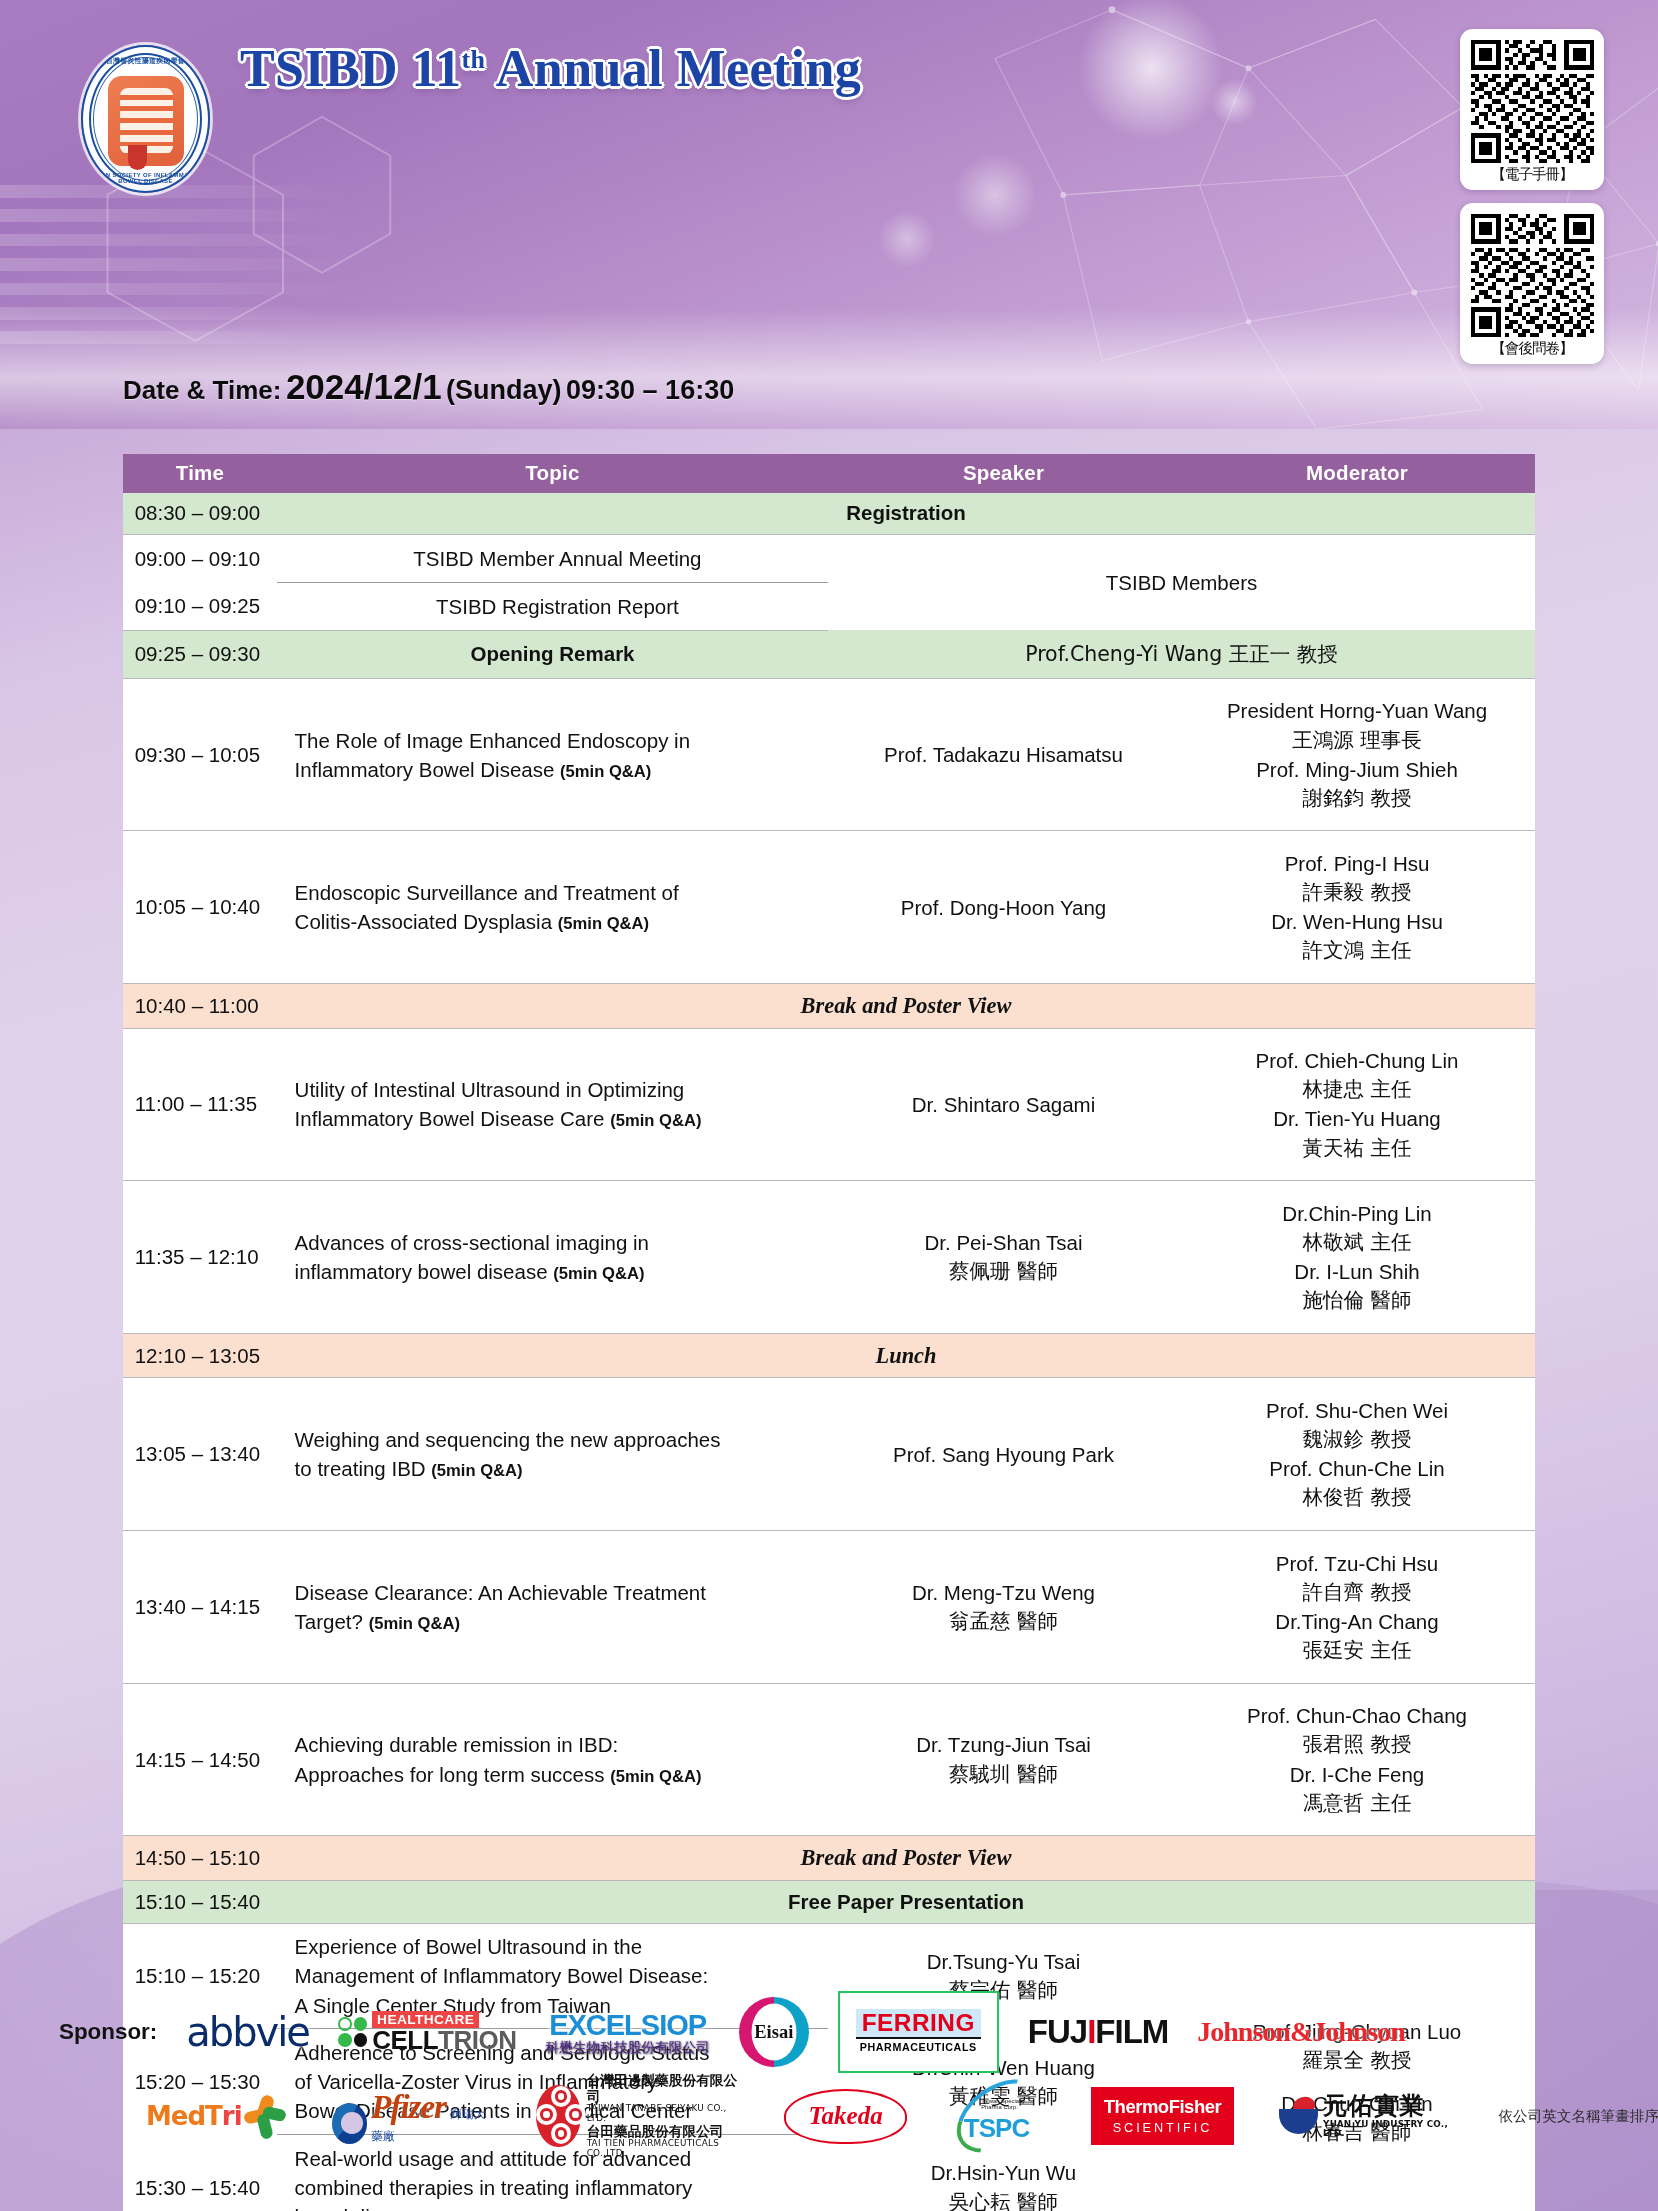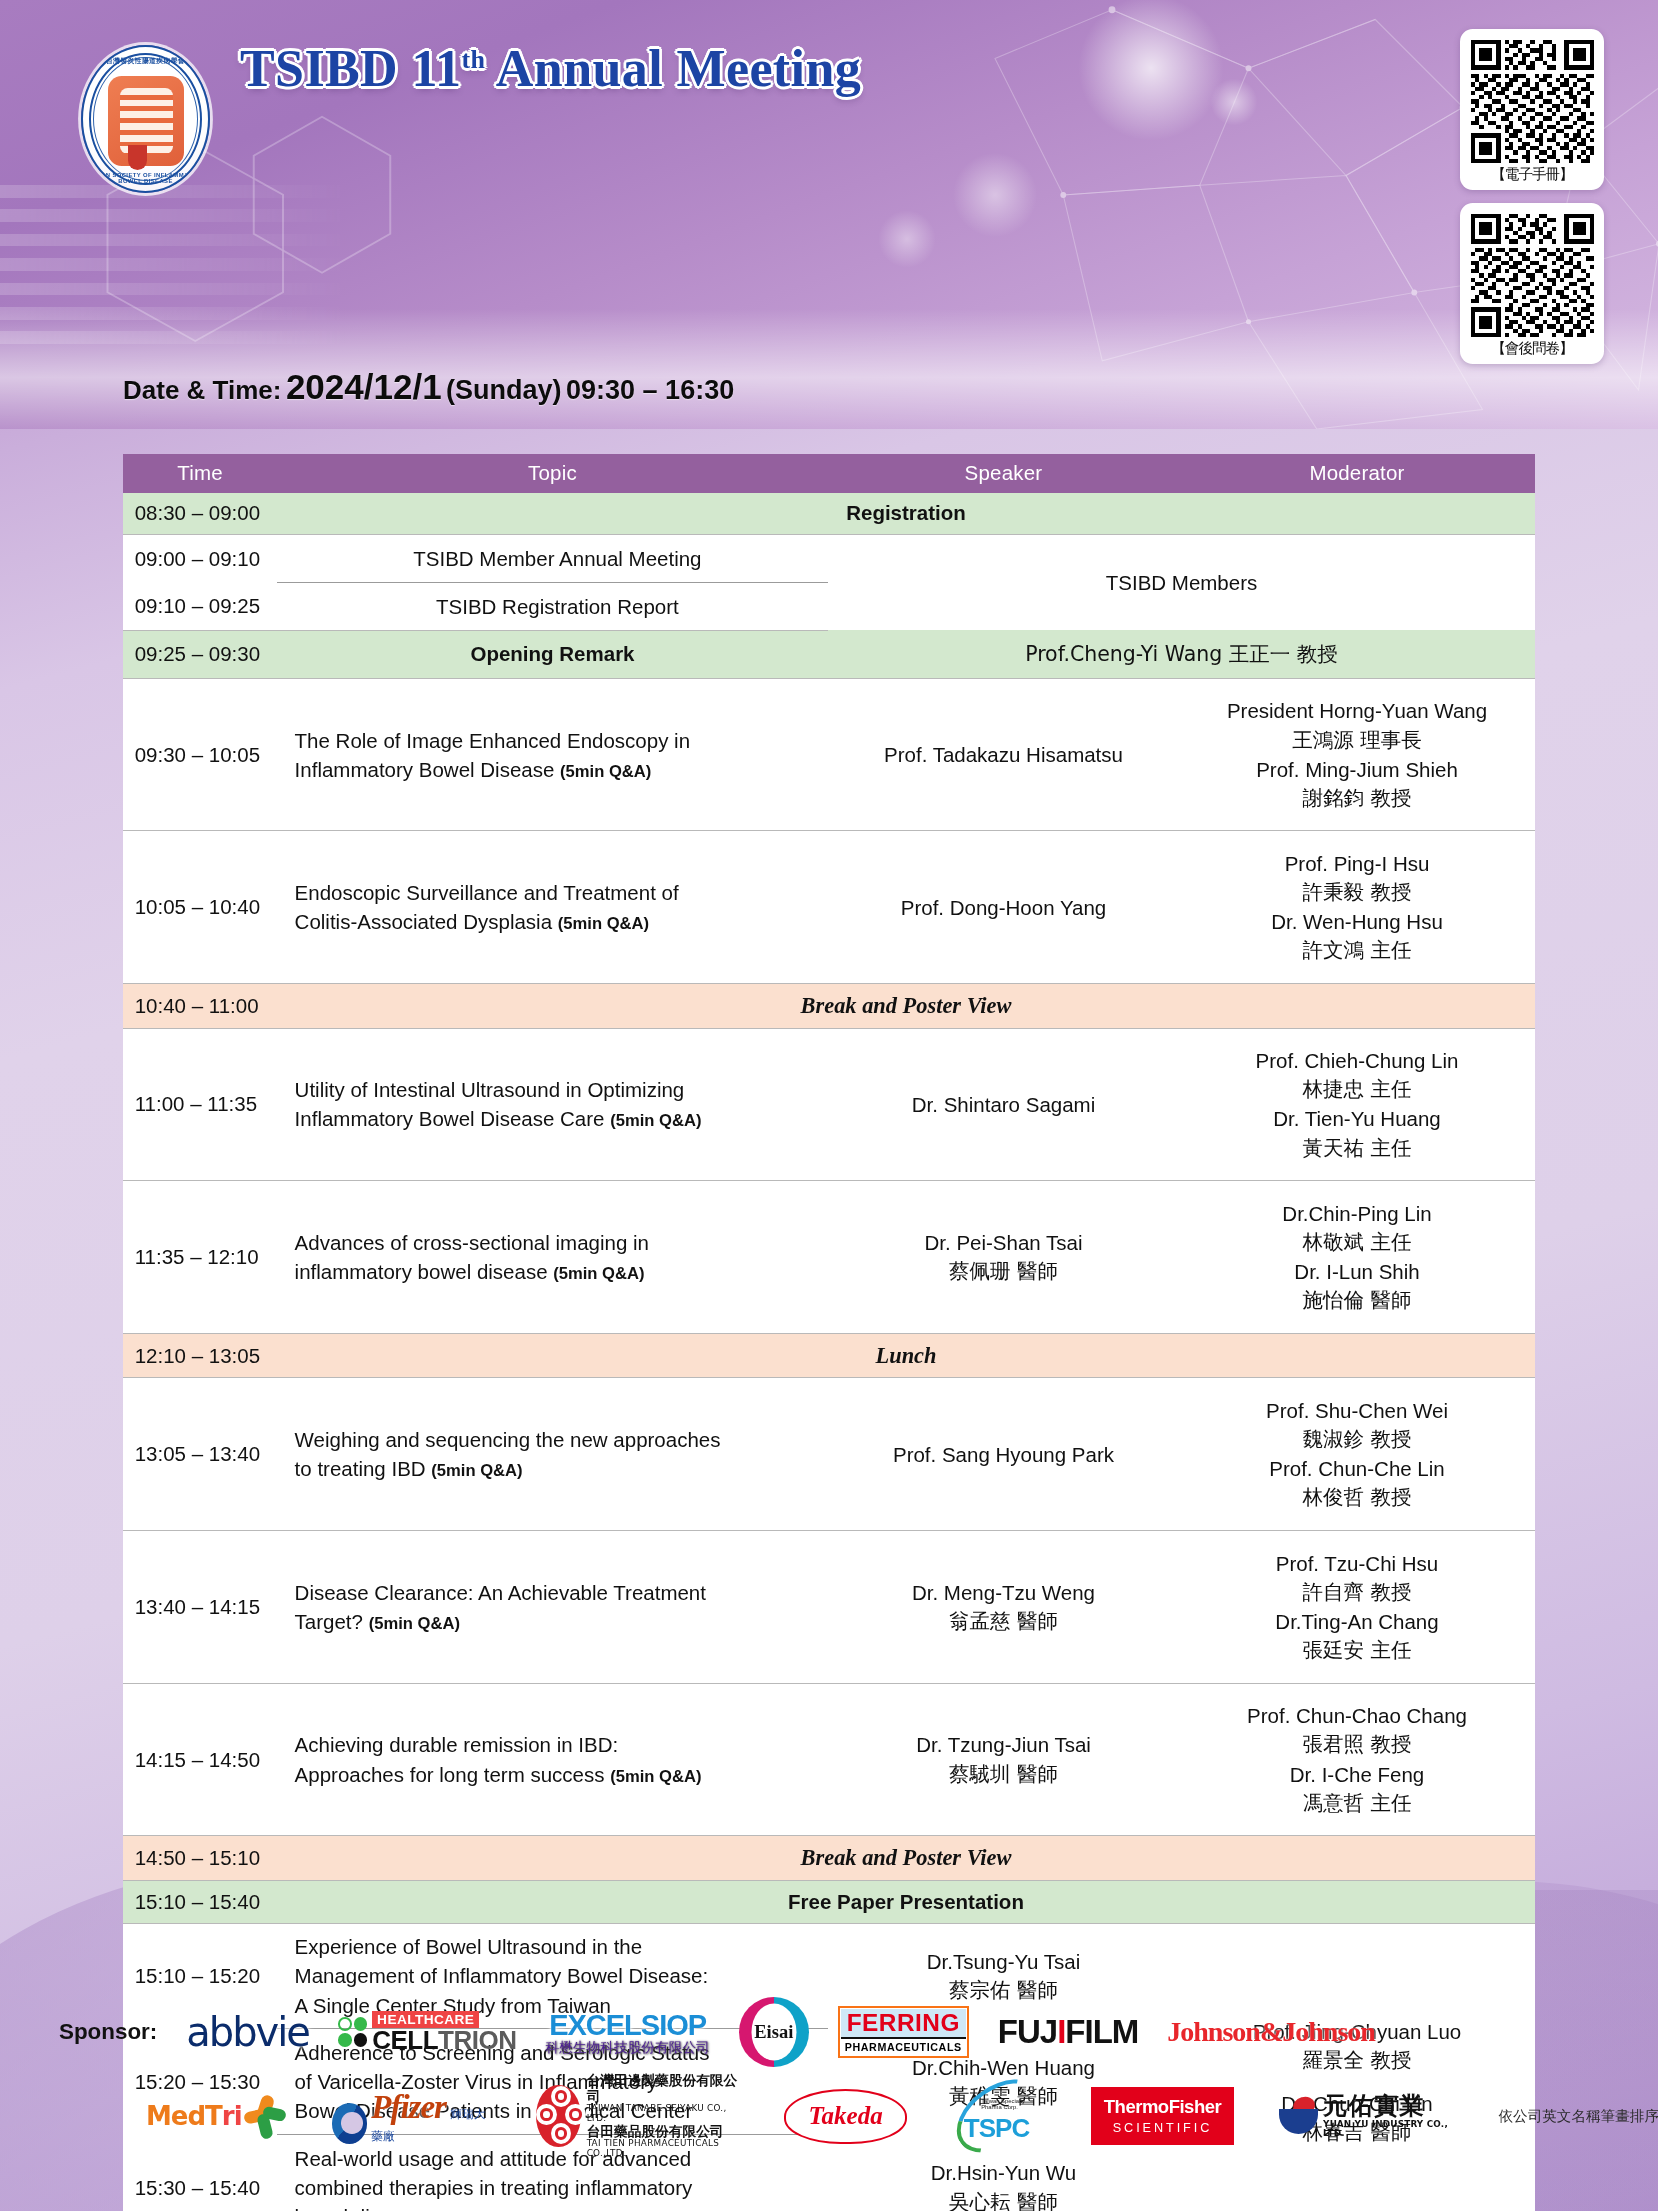--- a/index.html
+++ b/index.html
@@ -132,21 +132,21 @@
 
   
   .sched { position: absolute; left: 123px; top: 454px; width: 1412px; }
   table.sched-tbl { width: 100%; border-collapse: collapse; table-layout: fixed; }
   .sched-tbl col.c-time { width: 154px; }
   .sched-tbl col.c-topic { width: 551px; }
   .sched-tbl col.c-speaker { width: 351px; }
   .sched-tbl col.c-mod { width: 356px; }
 
   .sched-tbl thead th {
-    background: #94609e; color: #fff; font-size: 20.5px; font-weight: normal;
+    background: #94609e; color: #fff; font-size: 20.5px; font-weight: bold;
     padding: 6.8px 0 7.8px; text-align: center; letter-spacing: 0.2px;
   }
   .sched-tbl td {
     background: #fff; color: #111; font-size: 20.5px; vertical-align: middle;
     border-bottom: 1px solid #b9b9b9;
     padding: 8.8px 7.8px;
   }
   .sched-tbl tr.no-rule td { border-bottom: none; }
   .sched-tbl tr.thin-rule td.topic-cell { border-bottom: 1px solid #9b9b9b; }
 
@@ -192,21 +192,21 @@
   .lg-excel .sub { font-family:"DejaVu Sans",sans-serif; font-size:13.7px; color:#4c1d95;
                    text-shadow:0 0 2px #555, 1px 1px 2px #666; }
 
   .lg-eisai { width:70px; height:70px; border-radius:50%; position:relative;
               background: linear-gradient(to right, #d6176f 50%, #0fa2c8 50%); }
   .lg-eisai span { position:absolute; left:50%; top:50%; transform:translate(-50%,-50%);
                    width:45px; height:57px; border-radius:50%; background:#fff;
                    display:flex; align-items:center; justify-content:center;
                    font-family:"Liberation Serif",serif; font-weight:bold; font-size:18.5px; color:#111; }
 
-  .lg-ferring { border:2px solid #f97316; background:#fff; text-align:center; padding:1px; }
+  .lg-ferring { border:2px solid #22c55e; background:#fff; text-align:center; padding:16px; }
   .lg-ferring .t { color:#e2001a; font-size:24.4px; font-weight:bold; background:#cfe8f7; padding:0 5.9px; letter-spacing:0.5px; }
   .lg-ferring .b { border-top:2px solid #111; font-size:10.7px; font-weight:bold; letter-spacing:0.6px; padding:2px 3.9px; }
 
   .lg-fuji { font-size:33px; font-weight:bold; color:#111; letter-spacing:-1px; }
   .lg-fuji em { font-style:normal; color:#e2001a; }
   .lg-jj { font-family:"Liberation Serif","DejaVu Serif",serif; font-size:28px; font-weight:bold;
            color:#e8262b; letter-spacing:-1px; text-shadow:0 0 2.9px #fff; }
 
   .lg-medtri { display:flex; align-items:center; gap:2px; }
   .lg-medtri .w { font-family:"DejaVu Sans",sans-serif; font-size:26px; font-weight:bold;

